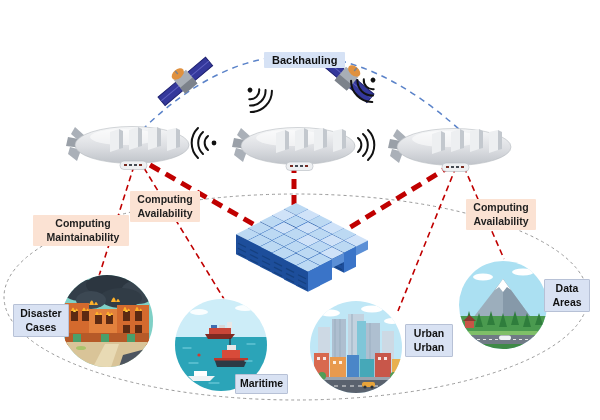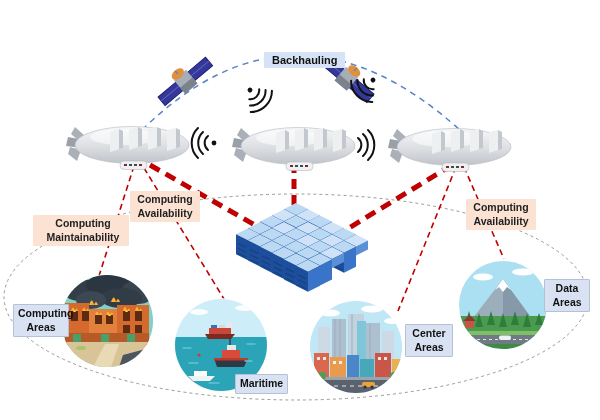--- a/index.html
+++ b/index.html
@@ -426,18 +426,18 @@
       <rect y="83" width="88" height="5" fill="#3f8a47"></rect>
     </svg>
   </div>
 
   <div class="backhaul">Backhauling</div>
 
   <div class="plabel" style="left:33px;top:182px;width:84px;padding-left:8px;">Computing Maintainability</div>
   <div class="plabel" style="left:130px;top:158px;width:62px;">Computing Availability</div>
   <div class="plabel" style="left:466px;top:166px;width:62px;">Computing Availability</div>
 
-  <div class="alabel" style="left:13px;top:271px;width:46px;">Computing Areas</div>
+  <div class="alabel" style="left:13px;top:271px;width:46px;">Disaster Cases</div>
   <div class="alabel" style="left:235px;top:341px;">Maritime</div>
-  <div class="alabel" style="left:405px;top:291px;width:38px;">Center Areas</div>
+  <div class="alabel" style="left:405px;top:291px;width:38px;">Urban Urban</div>
   <div class="alabel" style="left:544px;top:246px;width:36px;">Data Areas</div>
 
 </div>
 
 </body></html>

